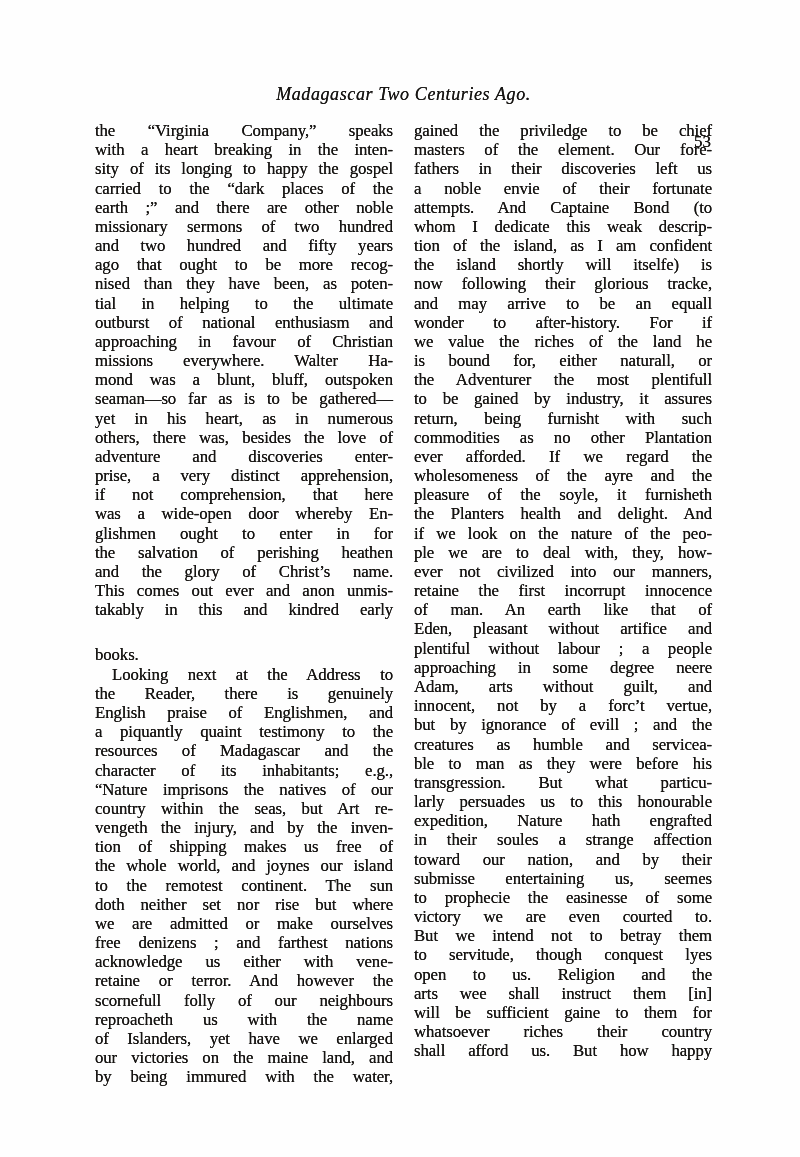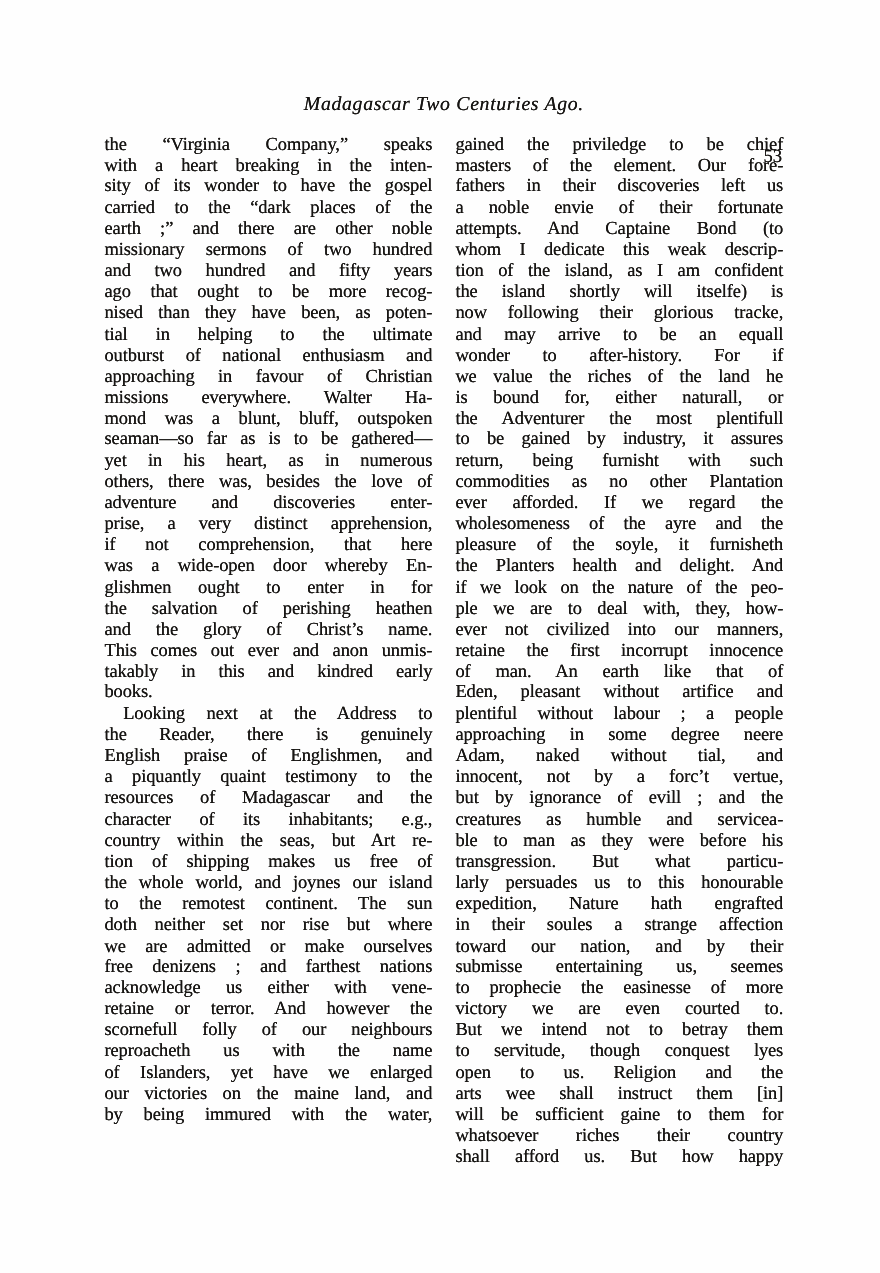--- a/index.html
+++ b/index.html
@@ -55,38 +55,39 @@
     font-size: 16.8px;
     letter-spacing: -0.1px;
     text-align: justify;
     text-align-last: justify;
     white-space: normal;
     text-shadow: 0 0 0.4px currentColor;
   }
   .line.noj {
     text-align: left;
     text-align-last: left;
+    margin-top: 26px;
   }
   .line.ind {
     text-indent: 17px;
   }
 </style>
 </head>
 <body>
 
 <div class="page">
   <div class="header">
     <div class="title">Madagascar Two Centuries Ago.</div>
     <div class="pageno">53</div>
   </div>
 
   <div class="col left">
       <div class="line">the “Virginia Company,” speaks</div>
       <div class="line">with a heart breaking in the inten-</div>
-      <div class="line">sity of its wonder to have the gospel</div>
+      <div class="line">sity of its longing to happy the gospel</div>
       <div class="line">carried to the “dark places of the</div>
       <div class="line">earth ;” and there are other noble</div>
       <div class="line">missionary sermons of two hundred</div>
       <div class="line">and two hundred and fifty years</div>
       <div class="line">ago that ought to be more recog-</div>
       <div class="line">nised than they have been, as poten-</div>
       <div class="line">tial in helping to the ultimate</div>
       <div class="line">outburst of national enthusiasm and</div>
       <div class="line">approaching in favour of Christian</div>
       <div class="line">missions everywhere. Walter Ha-</div>
@@ -103,21 +104,23 @@
       <div class="line">and the glory of Christ’s name.</div>
       <div class="line">This comes out ever and anon unmis-</div>
       <div class="line">takably in this and kindred early</div>
       <div class="line noj">books.</div>
       <div class="line ind">Looking next at the Address to</div>
       <div class="line">the Reader, there is genuinely</div>
       <div class="line">English praise of Englishmen, and</div>
       <div class="line">a piquantly quaint testimony to the</div>
       <div class="line">resources of Madagascar and the</div>
       <div class="line">character of its inhabitants; e.g.,</div>
+      <div class="line">“Nature imprisons the natives of our</div>
       <div class="line">country within the seas, but Art re-</div>
+      <div class="line">vengeth the injury, and by the inven-</div>
       <div class="line">tion of shipping makes us free of</div>
       <div class="line">the whole world, and joynes our island</div>
       <div class="line">to the remotest continent. The sun</div>
       <div class="line">doth neither set nor rise but where</div>
       <div class="line">we are admitted or make ourselves</div>
       <div class="line">free denizens ; and farthest nations</div>
       <div class="line">acknowledge us either with vene-</div>
       <div class="line">retaine or terror. And however the</div>
       <div class="line">scornefull folly of our neighbours</div>
       <div class="line">reproacheth us with the name</div>
@@ -149,32 +152,32 @@
       <div class="line">pleasure of the soyle, it furnisheth</div>
       <div class="line">the Planters health and delight. And</div>
       <div class="line">if we look on the nature of the peo-</div>
       <div class="line">ple we are to deal with, they, how-</div>
       <div class="line">ever not civilized into our manners,</div>
       <div class="line">retaine the first incorrupt innocence</div>
       <div class="line">of man. An earth like that of</div>
       <div class="line">Eden, pleasant without artifice and</div>
       <div class="line">plentiful without labour ; a people</div>
       <div class="line">approaching in some degree neere</div>
-      <div class="line">Adam, naked without tial, and</div>
+      <div class="line">Adam, arts without guilt, and</div>
       <div class="line">innocent, not by a forc’t vertue,</div>
       <div class="line">but by ignorance of evill ; and the</div>
       <div class="line">creatures as humble and servicea-</div>
       <div class="line">ble to man as they were before his</div>
       <div class="line">transgression. But what particu-</div>
       <div class="line">larly persuades us to this honourable</div>
       <div class="line">expedition, Nature hath engrafted</div>
       <div class="line">in their soules a strange affection</div>
       <div class="line">toward our nation, and by their</div>
       <div class="line">submisse entertaining us, seemes</div>
-      <div class="line">to prophecie the easinesse of more</div>
+      <div class="line">to prophecie the easinesse of some</div>
       <div class="line">victory we are even courted to.</div>
       <div class="line">But we intend not to betray them</div>
       <div class="line">to servitude, though conquest lyes</div>
       <div class="line">open to us. Religion and the</div>
       <div class="line">arts wee shall instruct them [in]</div>
       <div class="line">will be sufficient gaine to them for</div>
       <div class="line">whatsoever riches their country</div>
       <div class="line">shall afford us. But how happy</div>
     </div>
 </div>

